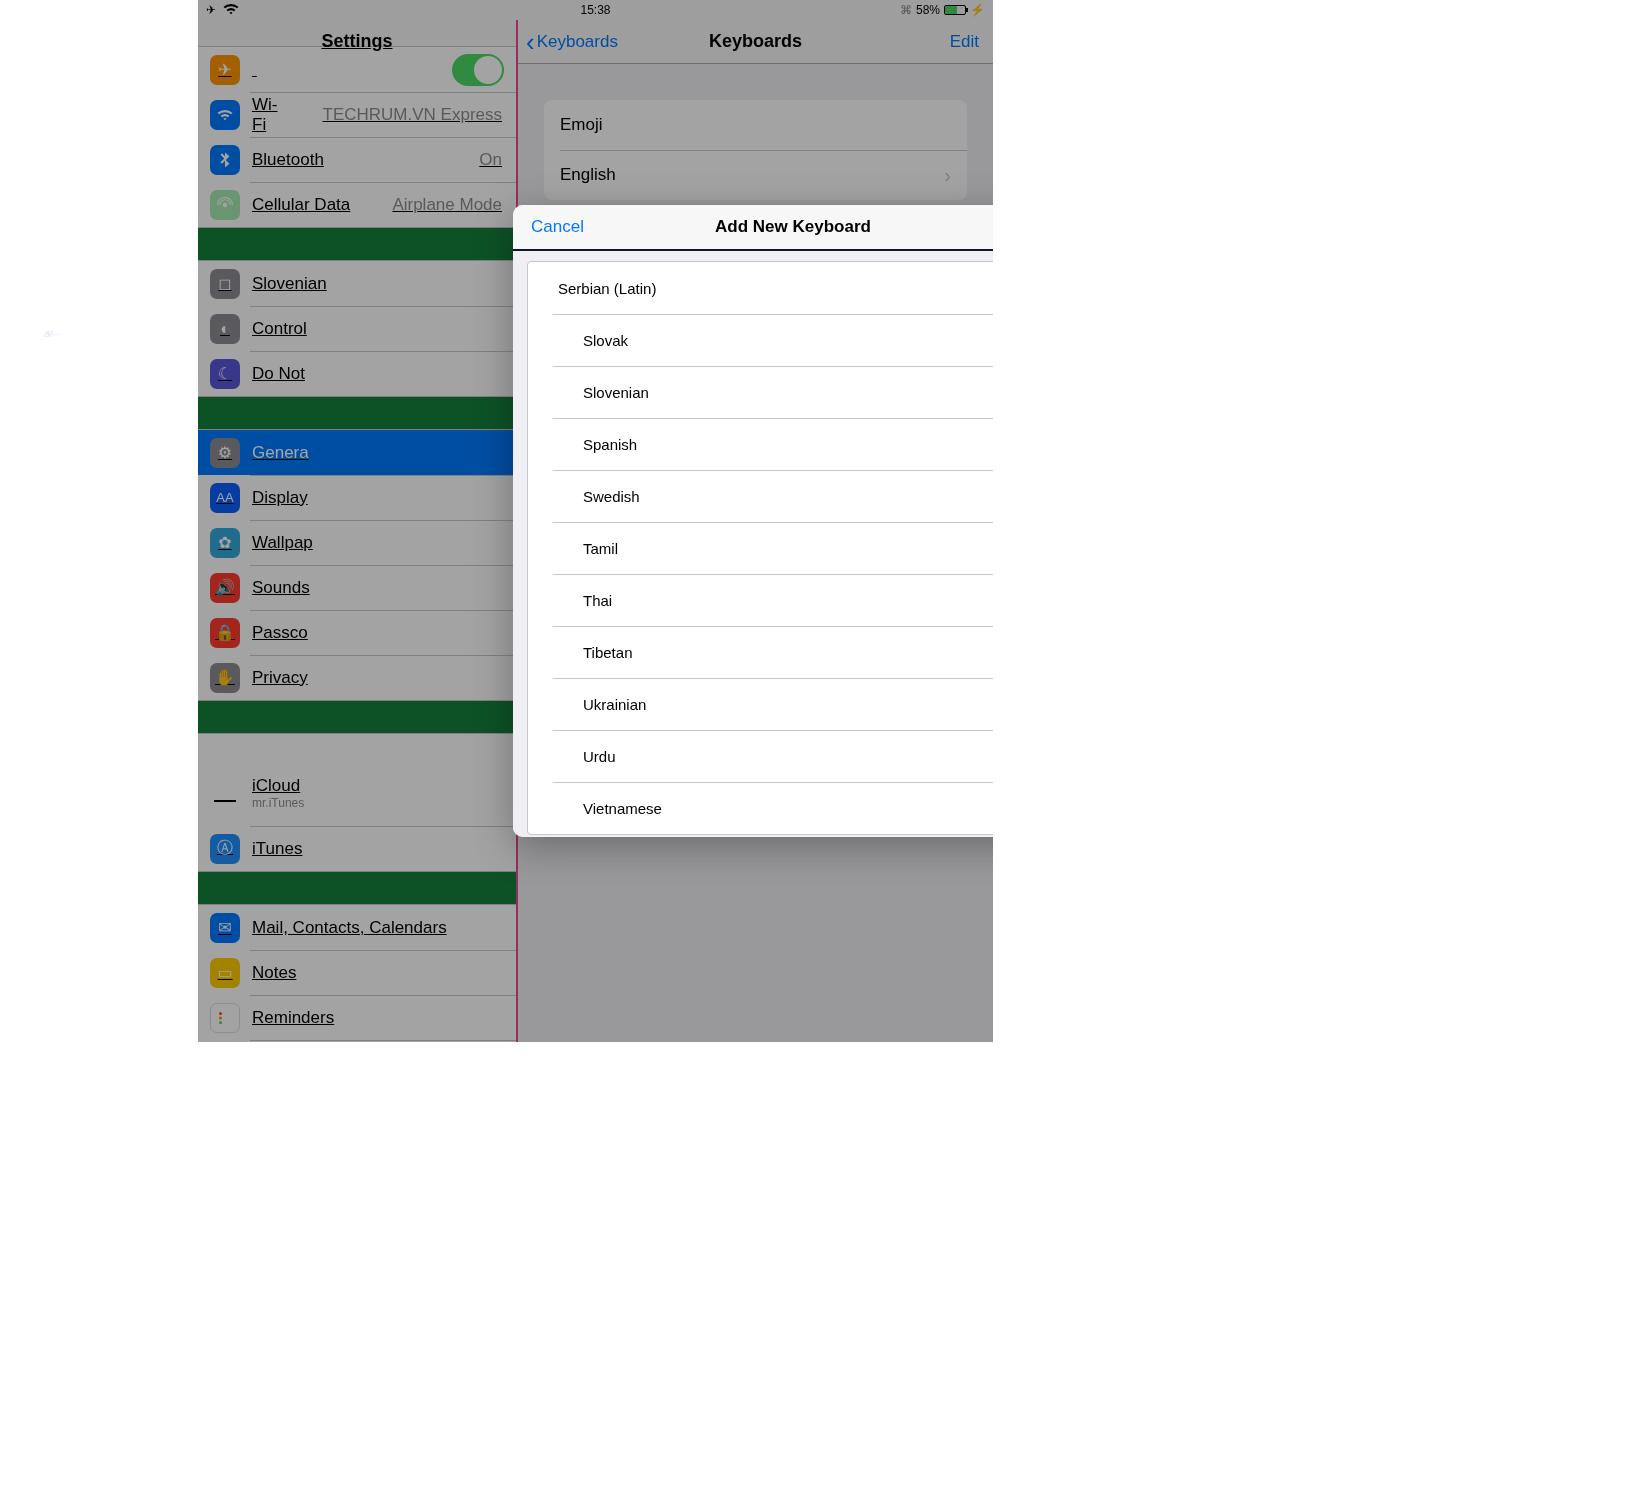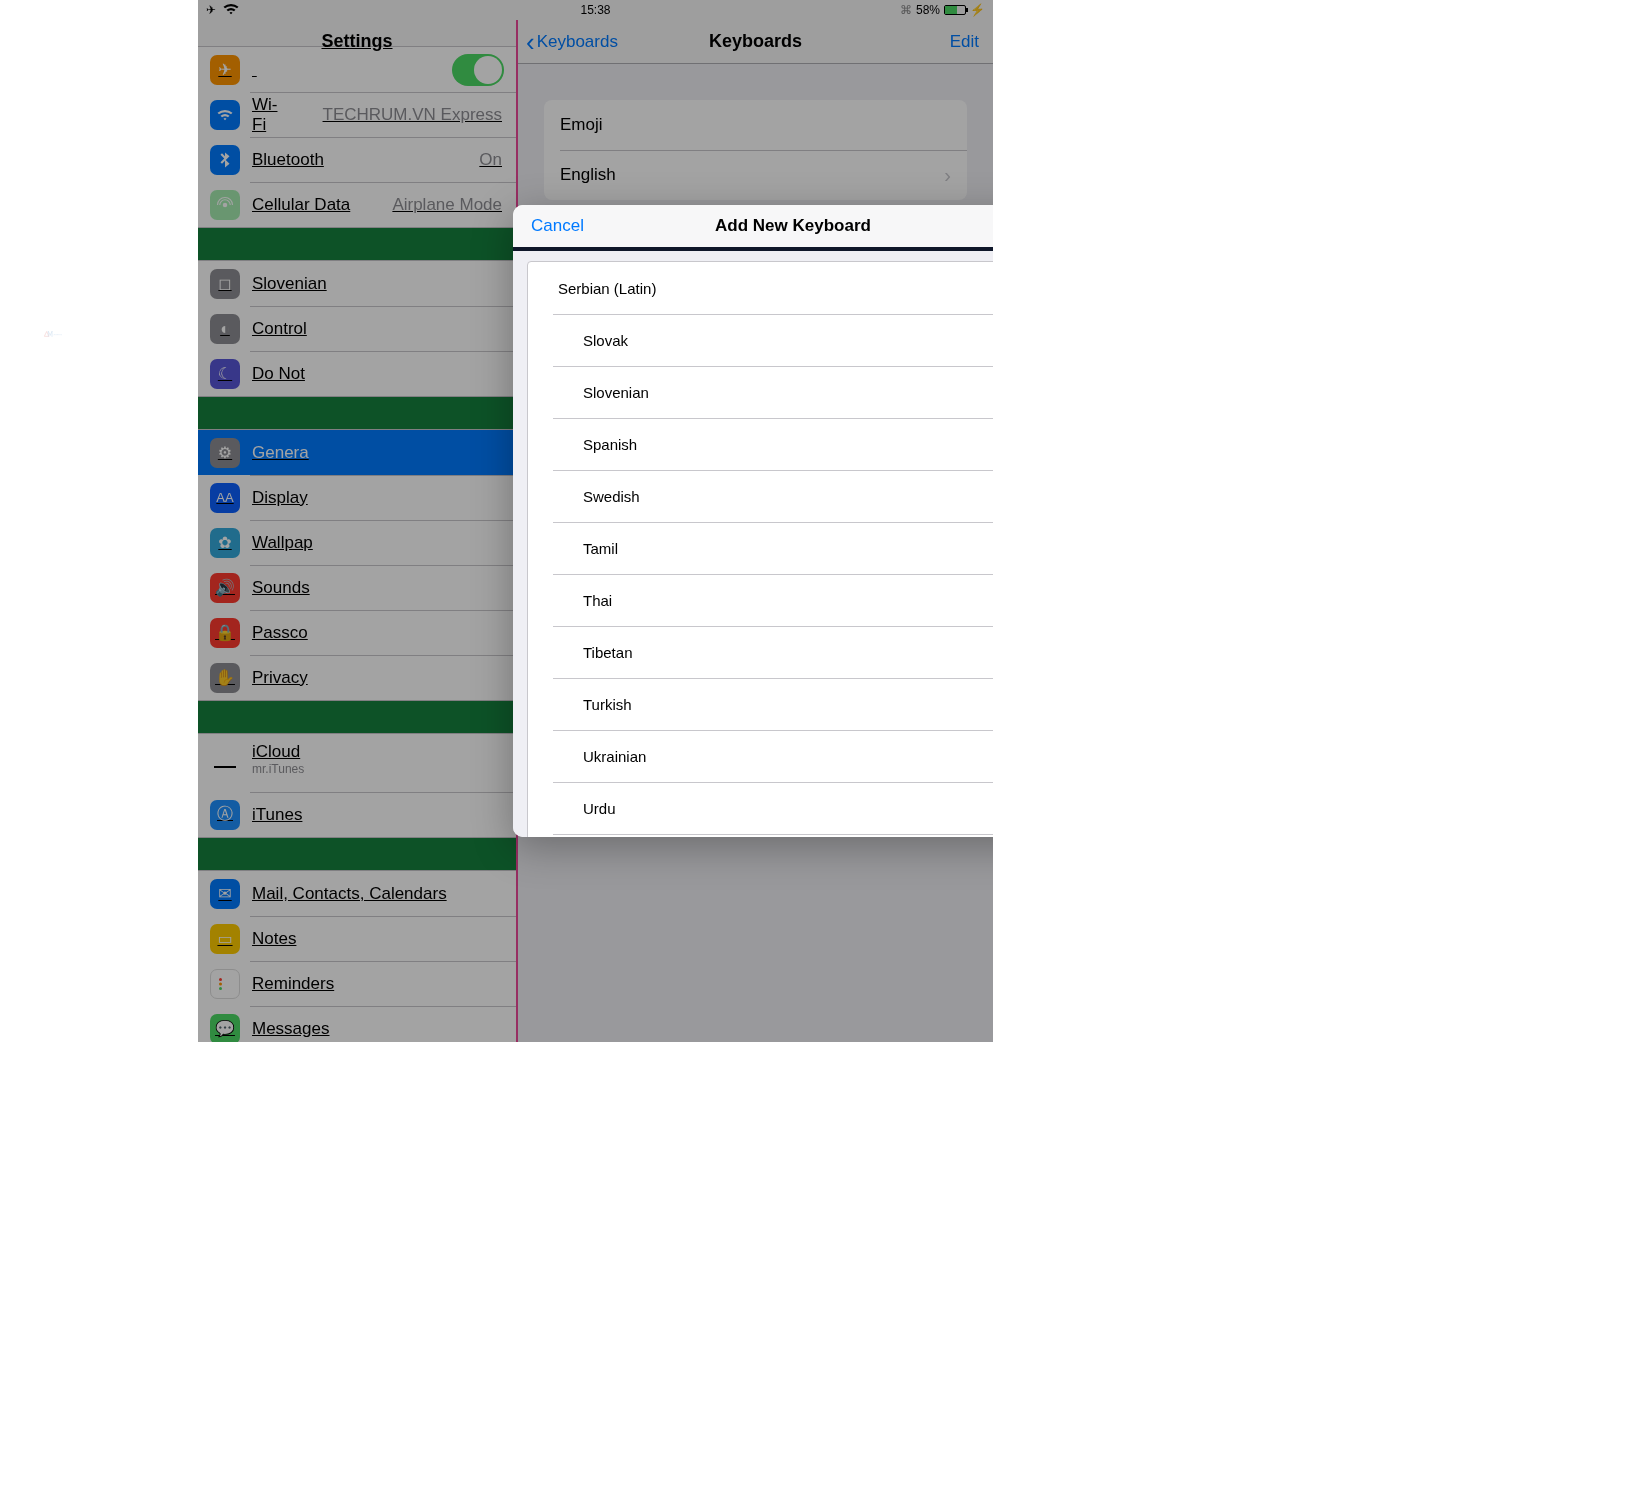--- a/index.html
+++ b/index.html
@@ -32,40 +32,40 @@
   .group.spaced { margin-top:32px; }
   .row { display:flex; align-items:center; height:45px; padding-left:12px; position:relative; }
   .row + .row::before { content:""; position:absolute; top:0; left:52px; right:0; height:1px; background:#c8c7cc; }
   .row .icon { width:30px; height:30px; border-radius:7px; margin-right:12px; flex:0 0 30px; display:flex; align-items:center; justify-content:center; color:#fff; font-size:16px; }
   .row .label { font-size:17px; color:#000; flex:1; }
   .row .val { font-size:17px; color:#8e8e93; margin-right:14px;margin-left:41px; }
   .row .sub { font-size:12px; color:#8e8e93; position:absolute; left:54px; top:28px; }
   .row.sel { background:#007aff; }
   .row.sel::before { display:none; }
   .row.sel .label { color:#fff; }
-  .row.tall { height:58px; align-items:flex-start; padding-top:8px; }
+  .row.tall { height:58px; align-items:flex-start; padding-top:8px;margin-top:34px; }
   .toggle { width:52px; height:32px; background:#4cd964; border-radius:16px; position:relative; margin-right:12px; }
   .toggle::after { content:""; position:absolute; right:2px; top:2px; width:28px; height:28px; border-radius:50%; background:#fff; }
   
   .ic-orange{background:#ff9500;} .ic-blue{background:#007aff;} .ic-bt{background:#007aff;}
   .ic-green{background:#4cd964;} .ic-gray{background:#8e8e93;} .ic-purple{background:#5856d6;}
   .ic-darkblue{background:#0b60ff;} .ic-cyan{background:#34aadc;} .ic-red{background:#ff3b30;}
   .ic-yellow{background:#ffcc00;} .ic-appstore{background:#1e90ff;}
   .ic-cloud{background:#fff; color:#8fc6ec; border:0;}
   
   .rgroup { background:#fff; margin:36px 26px 0 26px; border-radius:8px; }
   .rrow { display:flex; align-items:center; height:50px; padding:0 16px; position:relative; font-size:17px; }
   .rrow + .rrow::before { content:""; position:absolute; top:0; left:16px; right:0; height:1px; background:#c8c7cc; }
   .chev { color:#c7c7cc; font-size:20px; }
   .rrow .txt { flex:1; }
   
   .dim { position:absolute; inset:0; background:rgba(0,0,0,0.36); }
   
   .modal { position:absolute; left:315px; top:205px; width:560px; height:632px; background:#f7f7f8; border-radius:10px; overflow:hidden; box-shadow:0 10px 40px rgba(0,0,0,.3); }
-  .modal-header { height:46px; background:#f7f7f8; border-bottom:4px solid #0f172a; position:relative; display:flex; align-items:center; justify-content:center; }
+  .modal-header { height:46px; background:#f7f7f8; border-bottom:2px solid #0f172a; position:relative; display:flex; align-items:center; justify-content:center; }
   .modal-header .title { font-size:17px; font-weight:600; }
   .modal-header .cancel { position:absolute; left:18px; color:#007aff; font-size:17px; }
   .modal-body { height:calc(100% - 46px); background:#efeff4; padding:10px 14px 36px 14px; overflow:hidden; }
   .modal-list { background:#fff; border:1px solid #c8c7cc; border-radius:4px; overflow:hidden; }
   .mrow { height:52px; display:flex; align-items:center; padding:0 16px 0 30px; font-size:15px; }
   .mrow + .mrow { border-top:1px solid #c8c7cc;margin-left:25px; }
   
   .wm { position:absolute; left:44px; top:325px; width:1080px; height:320px; opacity:0.25; pointer-events:none; }
   
   svg { width:18px; height:18px; }
@@ -276,21 +276,20 @@
     <div class="modal-body">
       <div class="modal-list" id="lang-list">
           <div class="mrow">Serbian (Latin)</div>
           <div class="mrow">Slovak</div>
           <div class="mrow">Slovenian</div>
           <div class="mrow">Spanish</div>
           <div class="mrow">Swedish</div>
           <div class="mrow">Tamil</div>
           <div class="mrow">Thai</div>
           <div class="mrow">Tibetan</div>
-          <div class="mrow">Turkish</div>
           <div class="mrow">Ukrainian</div>
           <div class="mrow">Urdu</div>
           <div class="mrow">Vietnamese</div>
         </div>
     </div>
   </div>
 
 </div>
 
 </body></html>

